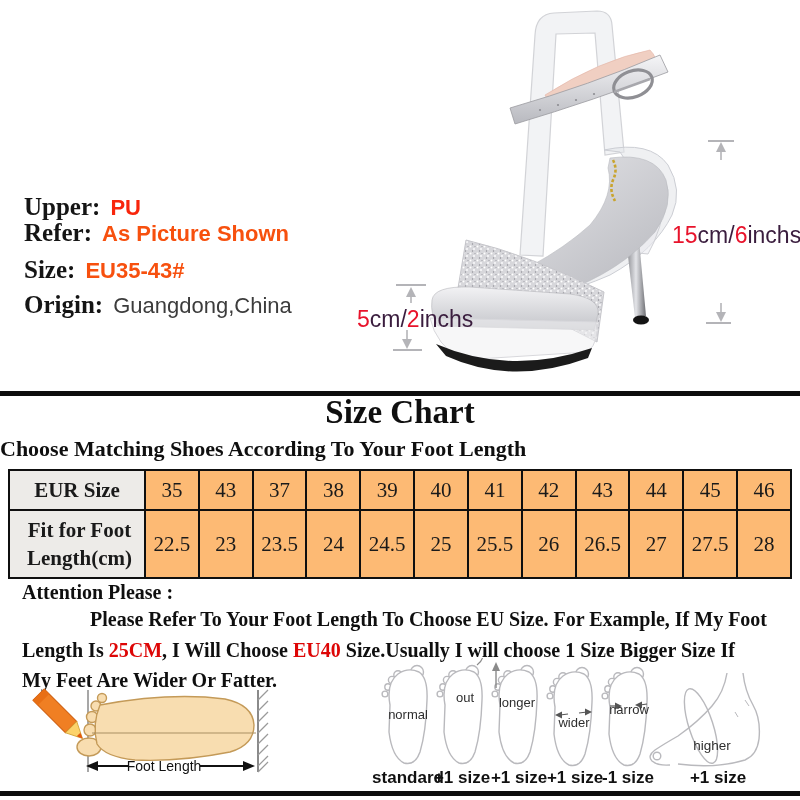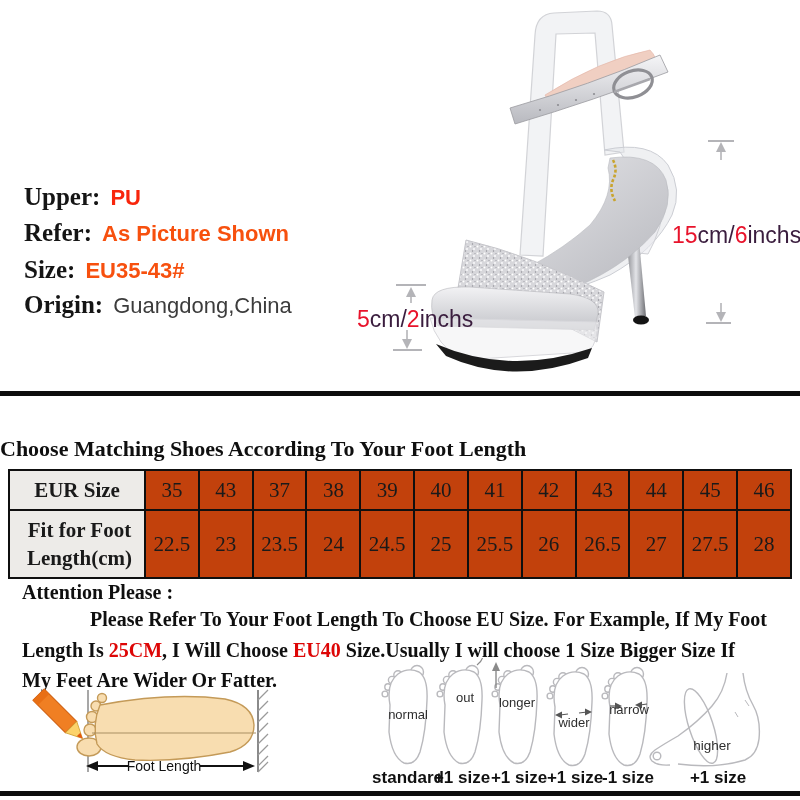--- a/index.html
+++ b/index.html
@@ -22,21 +22,21 @@
 
   
   .bar{position:absolute;left:0;width:800px;height:5px;background:#0d0d0d;}
 
   
   .sc-title{position:absolute;left:0;top:394px;width:800px;text-align:center;
             font-family:"Liberation Serif",serif;font-weight:bold;font-size:33px;color:#0f0f0f;}
   .sc-sub{position:absolute;left:0;top:436px;width:800px;text-align:left;
           font-family:"Liberation Serif",serif;font-weight:bold;font-size:22px;color:#0f0f0f;}
   table.sizes{position:absolute;left:8px;top:469px;width:784px;border-collapse:collapse;
-              background:#c2410c;table-layout:fixed;}
+              background:#fdba74;table-layout:fixed;}
   table.sizes td{border:2px solid #0f0f0f;text-align:center;
                  font-family:"Liberation Serif",serif;font-size:21px;color:#1a1a1a;padding:0;}
   table.sizes tr.r1 td{height:38px;}
   table.sizes tr.r2 td{height:66px;}
   td.hdr{font-weight:bold;font-size:23px;background:#edebe8;}
   td.hdr2{font-weight:bold;font-size:20px;text-align:right;padding-left:5px !important;
           background:#edebe8;line-height:1.35;}
   td.hdr2 span{display:block;}
 
   
@@ -46,21 +46,21 @@
 
   
   .size-label{position:absolute;top:768px;width:90px;text-align:center;
               font-weight:bold;font-size:17px;color:#111;}
 </style>
 </head>
 <body>
 
 <div class="page">
 
-  <div class="info-row" style="top:183px">
+  <div class="info-row" style="top:193px">
     <span class="info-label">Upper:</span><span class="info-value v-red">PU</span>
   </div>
   <div class="info-row" style="top:219px">
     <span class="info-label">Refer:</span><span class="info-value v-orange">As Picture Shown</span>
   </div>
   <div class="info-row" style="top:256px">
     <span class="info-label">Size:</span><span class="info-value v-orange">EU35-43#</span>
   </div>
   <div class="info-row" style="top:291px">
     <span class="info-label">Origin:</span><span class="info-value v-dark">Guangdong,China</span>
@@ -151,20 +151,21 @@
   </svg>
 
   <div class="measure" style="left:672px;top:222px">
     <span class="m-red">15</span><span class="m-purple">cm/</span><span class="m-red">6</span><span class="m-purple">inchs</span>
   </div>
   <div class="measure" style="left:357px;top:306px">
     <span class="m-red">5</span><span class="m-purple">cm/</span><span class="m-red">2</span><span class="m-purple">inchs</span>
   </div>
 
   <div class="bar" style="top:391px"></div>
+  <div class="sc-title">Size Chart</div>
   <div class="sc-sub">Choose Matching Shoes According To Your Foot Length</div>
 
   <table class="sizes">
     <tbody>
         <tr class="r1">
       <td class="hdr" style="width:134px">EUR Size</td>
       <td>35</td>
       <td>43</td>
       <td>37</td>
       <td>38</td>

